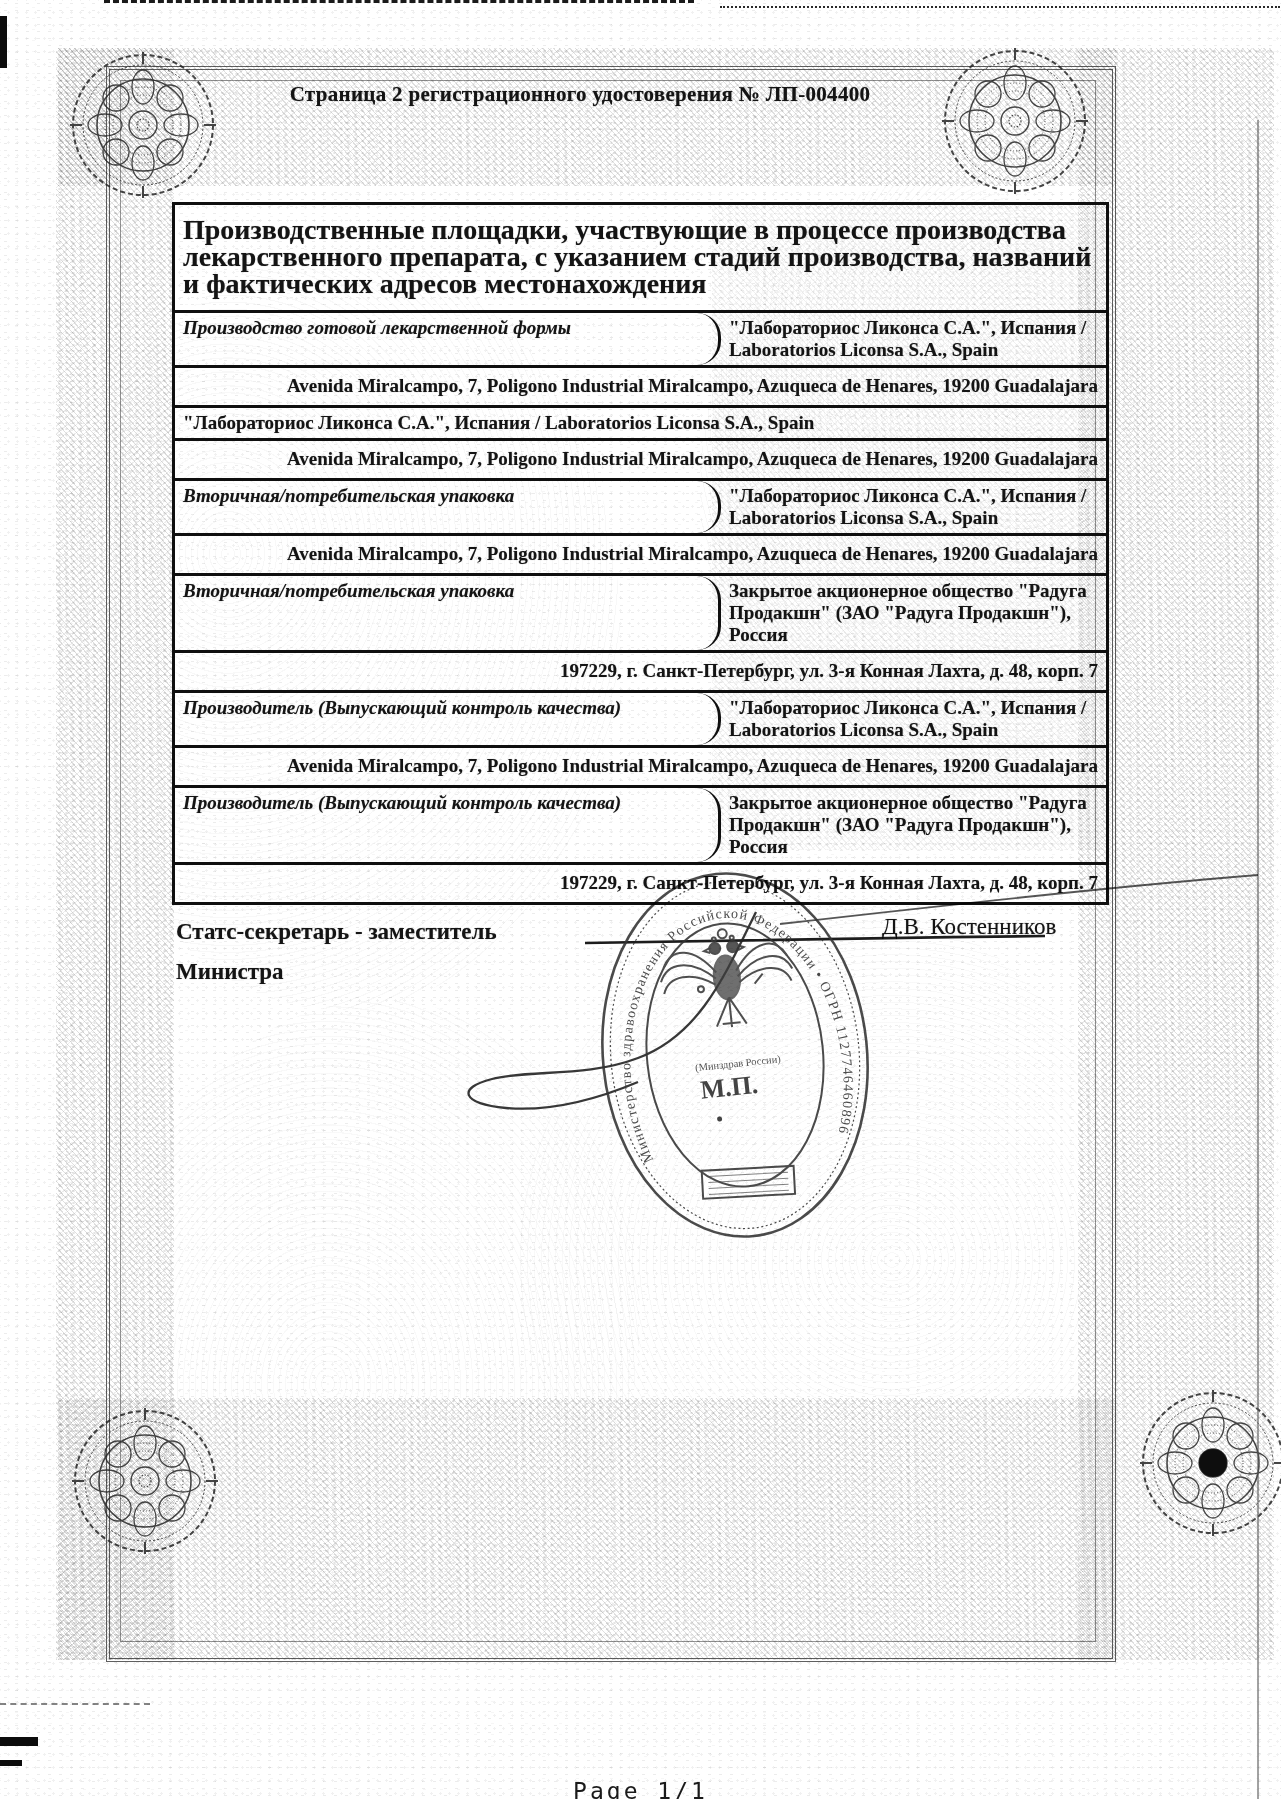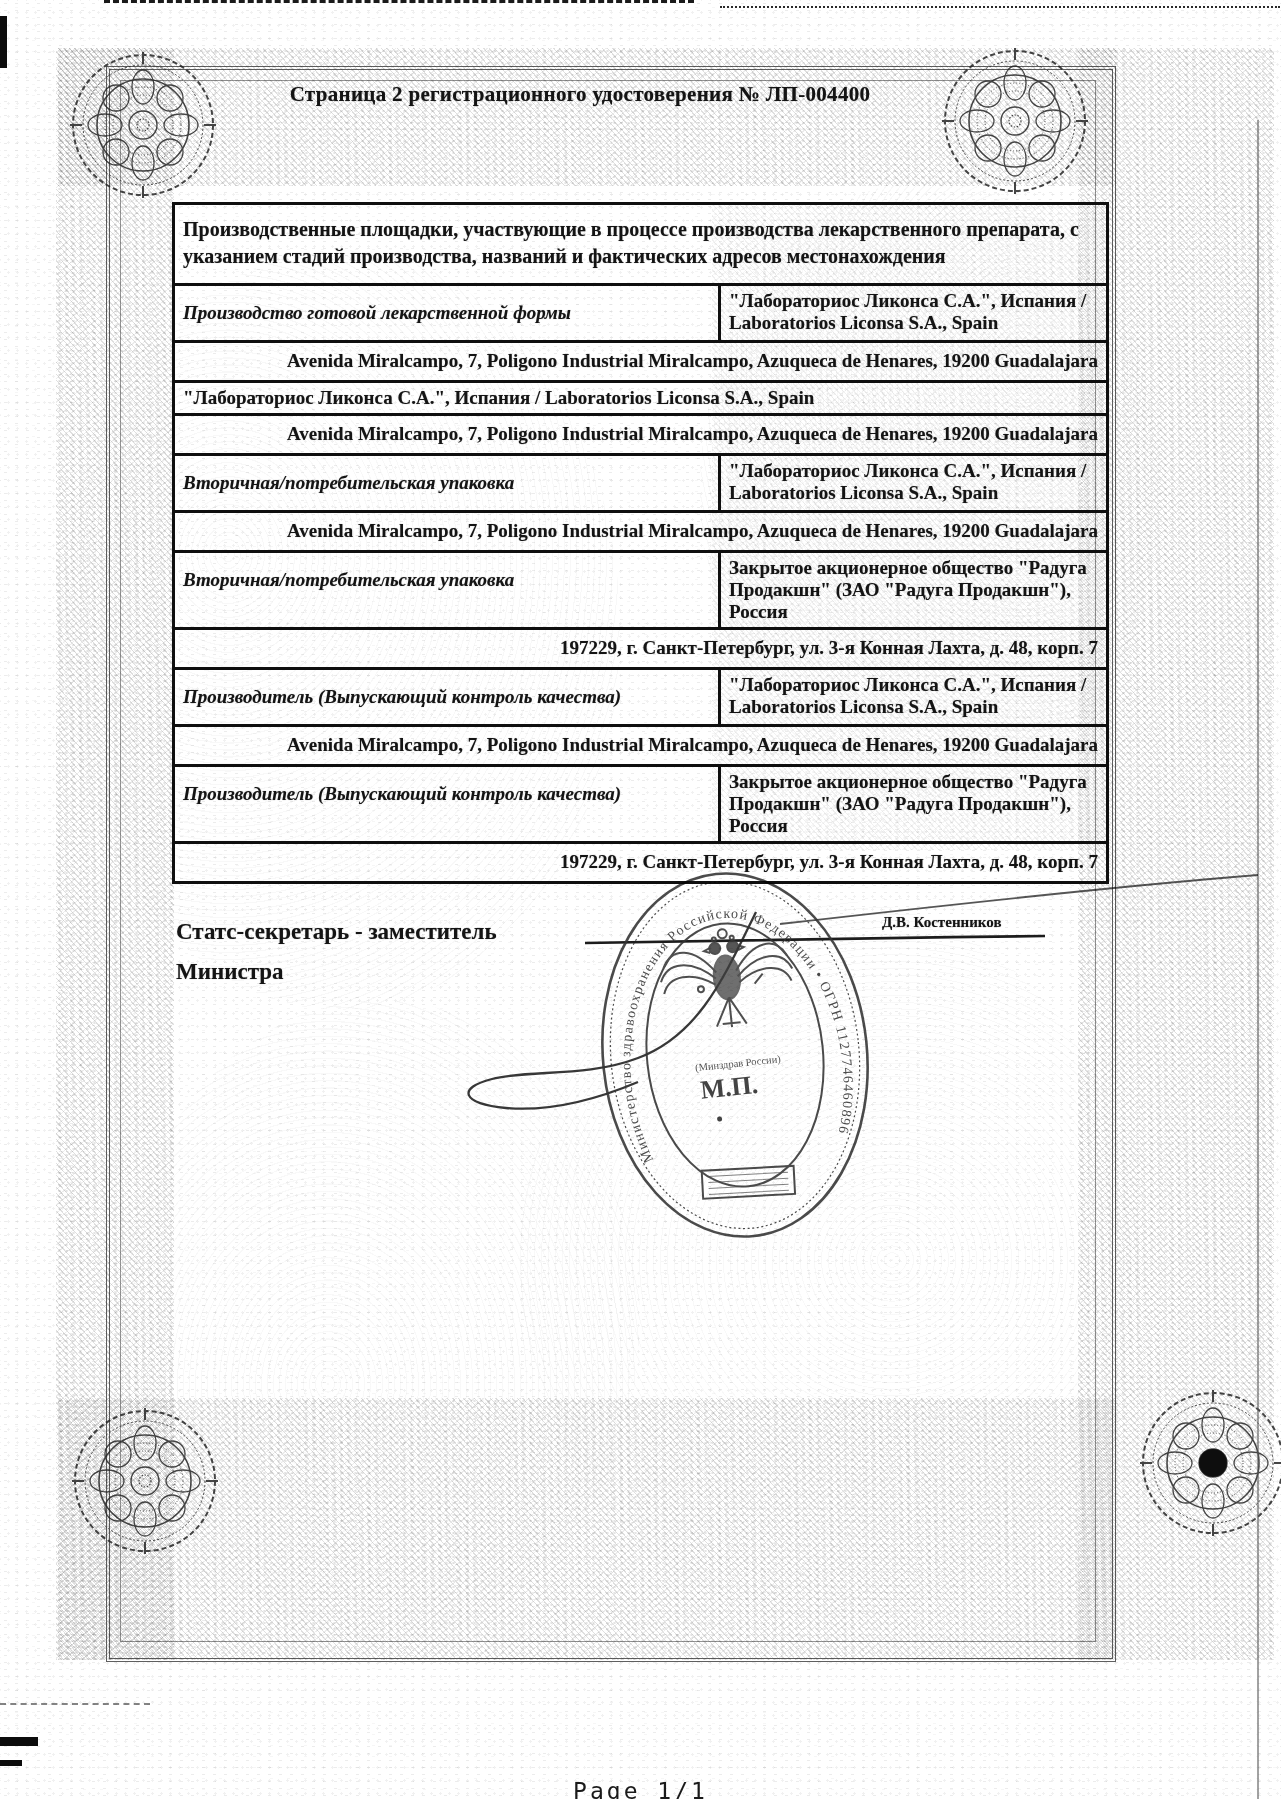--- a/index.html
+++ b/index.html
@@ -61,33 +61,33 @@
     position:absolute;left:170px;top:82px;width:820px;z-index:5;
     text-align:center;font-size:21px;font-weight:bold;letter-spacing:.3px;
     text-shadow:0 0 1px rgba(0,0,0,.45);
   }
   
   .doc-table{
     position:absolute;left:172px;top:202px;width:931px;z-index:5;
     border:3px solid #0f0f0f;font-size:19px;line-height:22px;font-weight:bold;
     text-shadow:0 0 1px rgba(0,0,0,.35);
   }
-  .t-head{padding:11px 10px 13px 8px;font-size:20px;line-height:27px;}
+  .t-head{padding:11px 10px 13px 8px;font-size:28px;line-height:27px;}
   .t-row{border-top:3px solid #0f0f0f;display:flex;}
-  .t-row .stage{width:527px;padding:16px 8px;font-style:italic;border-right:3px solid #0f0f0f;}
+  .t-row .stage{width:527px;padding:4px 8px;font-style:italic;border-right:3px solid #0f0f0f;border-radius:24px;}
   .t-row .manuf{flex:1;padding:4px 6px 4px 8px;}
   .t-row.addr{display:block;padding:7px 8px 8px 8px;text-align:right;}
   
   .signer-title{
     position:absolute;left:176px;top:912px;width:330px;z-index:5;
     font-size:23px;line-height:40px;font-weight:bold;text-shadow:0 0 1px rgba(0,0,0,.4);
   }
   .signer-name{
     position:absolute;left:882px;top:914px;width:240px;z-index:5;
-    font-size:15px;font-weight:bold;text-shadow:0 0 1px rgba(0,0,0,.4);
+    font-size:23px;font-weight:normal;text-shadow:0 0 1px rgba(0,0,0,.4);
   }
   .seal-svg{position:absolute;left:400px;top:850px;z-index:6;mix-blend-mode:multiply;}
   
   .page-footer{
     position:absolute;left:0;top:1778px;width:1281px;z-index:5;text-align:center;
     font-family:"DejaVu Sans Mono", monospace;font-size:23px;letter-spacing:3px;color:#1a1a1a;
   }
   .hidden-defs{position:absolute;width:0;height:0;overflow:hidden;}
 </style>
 </head>

